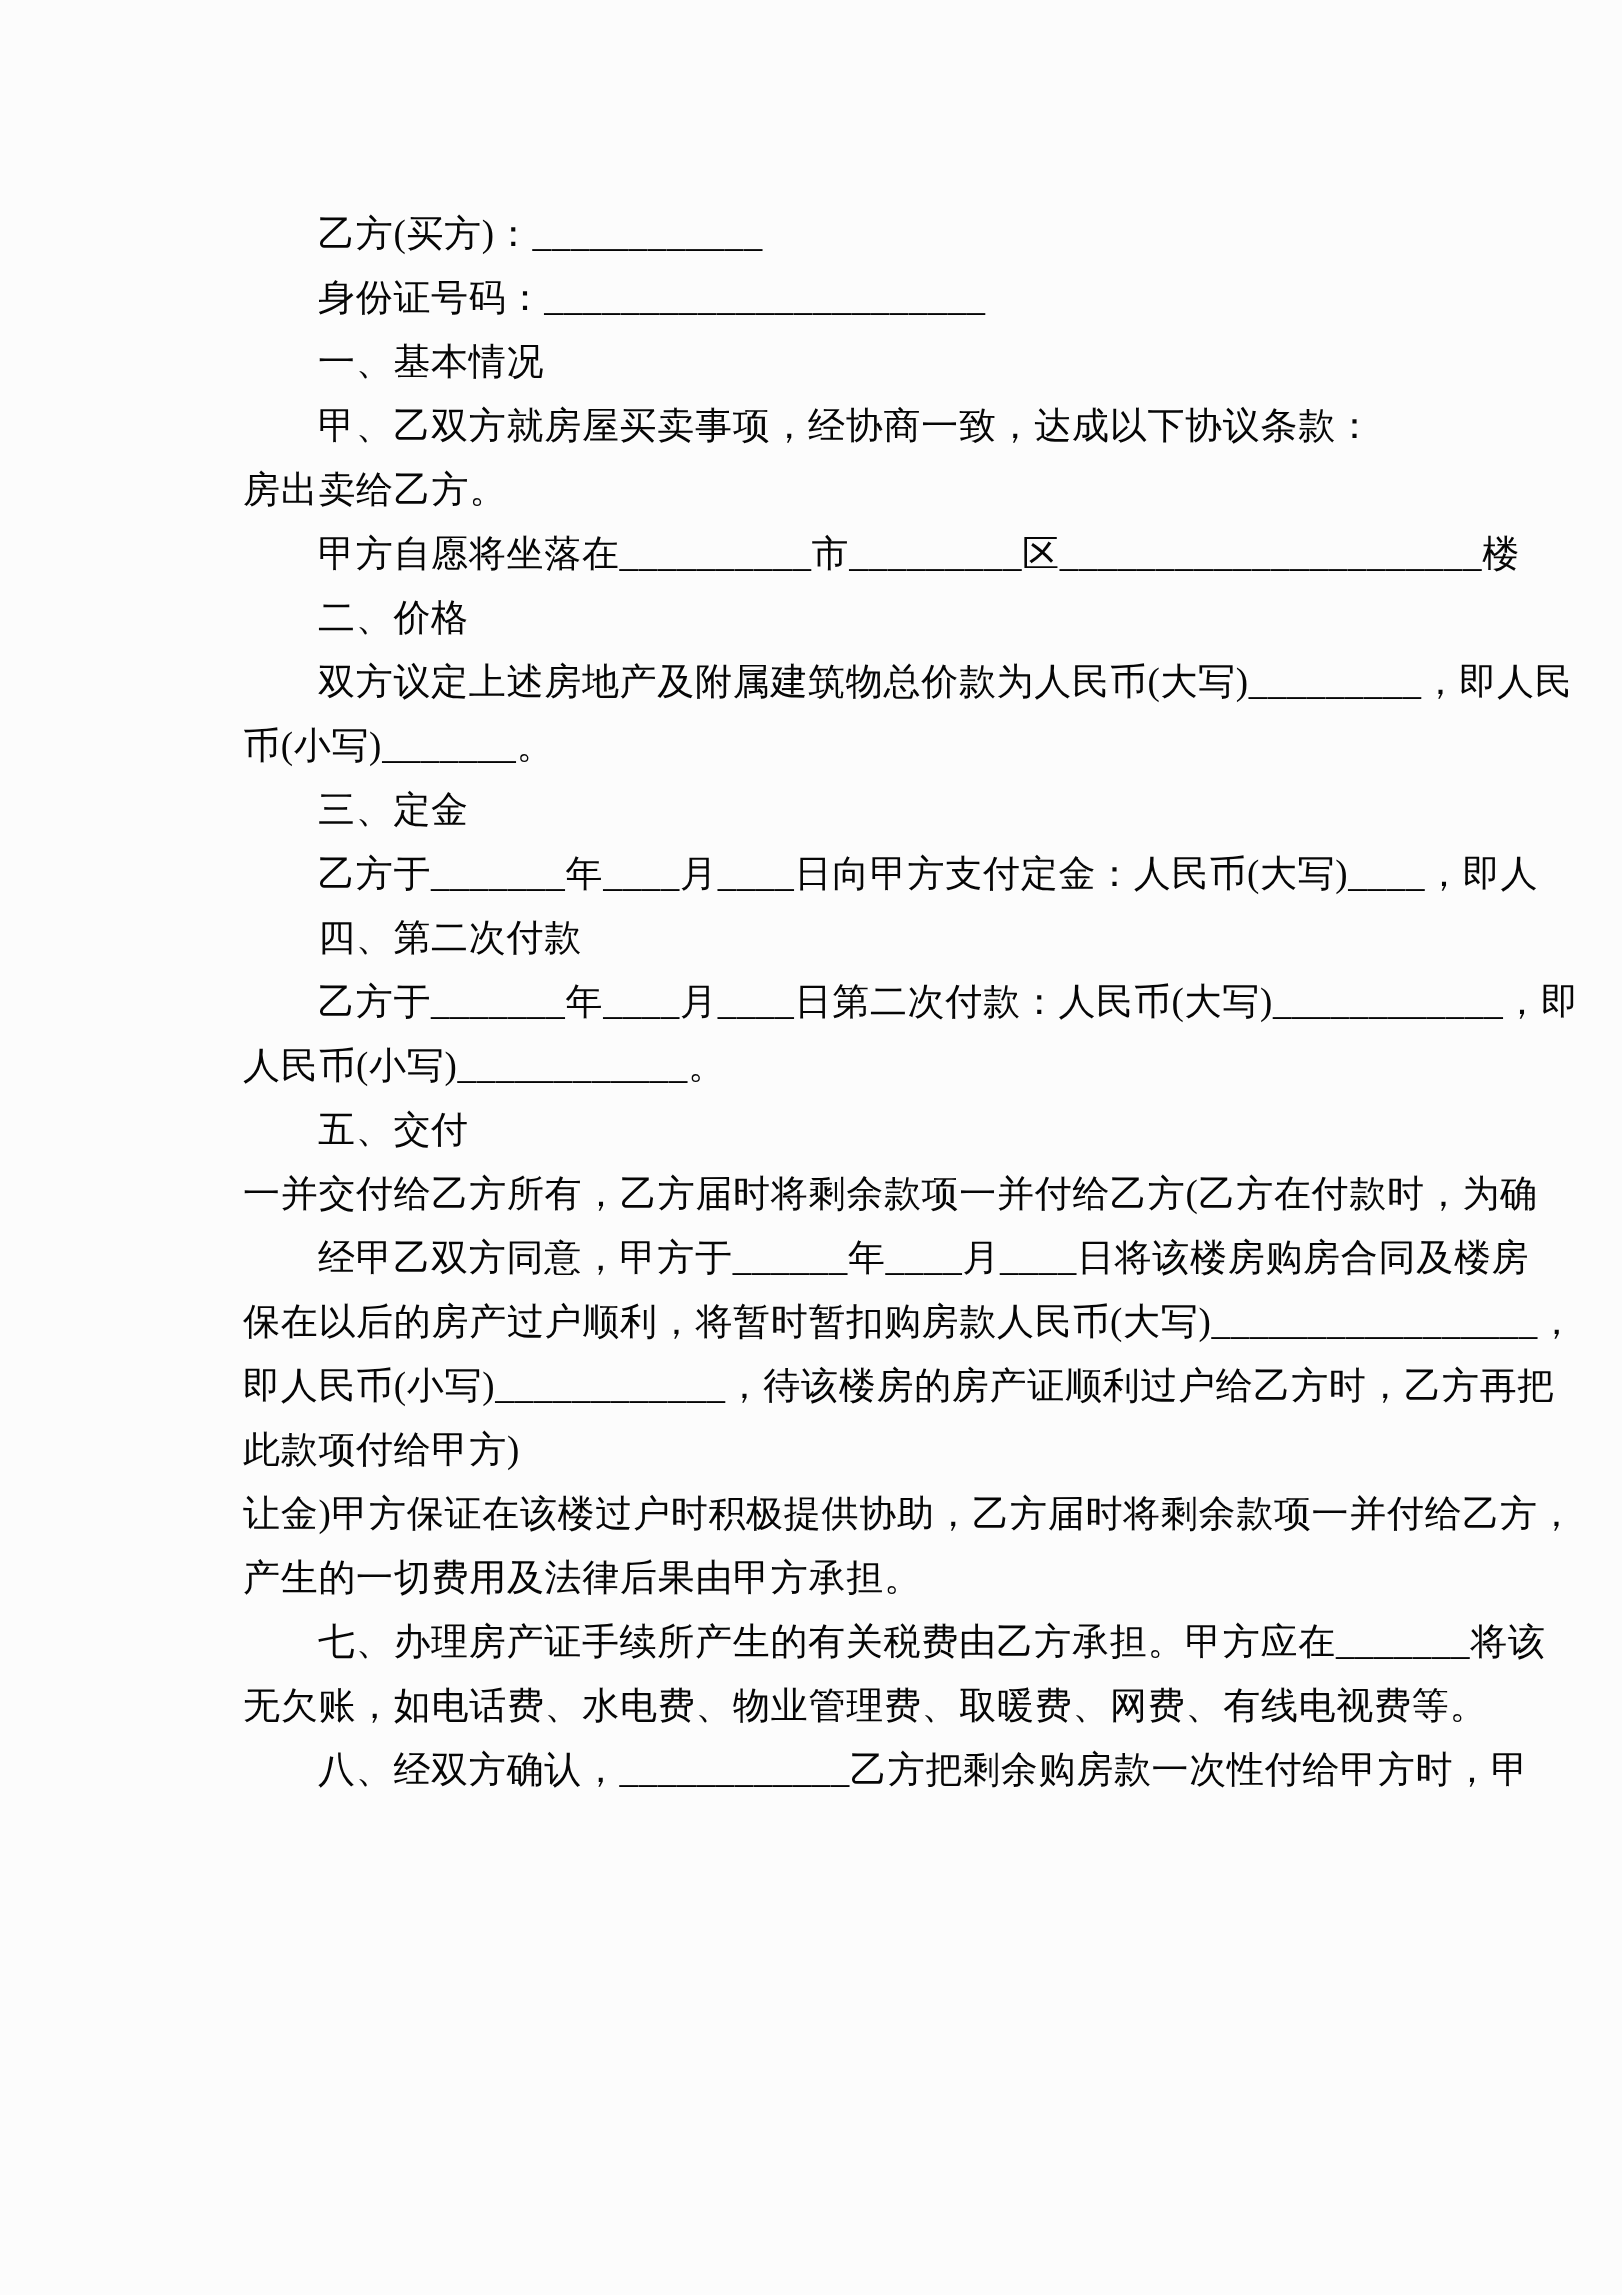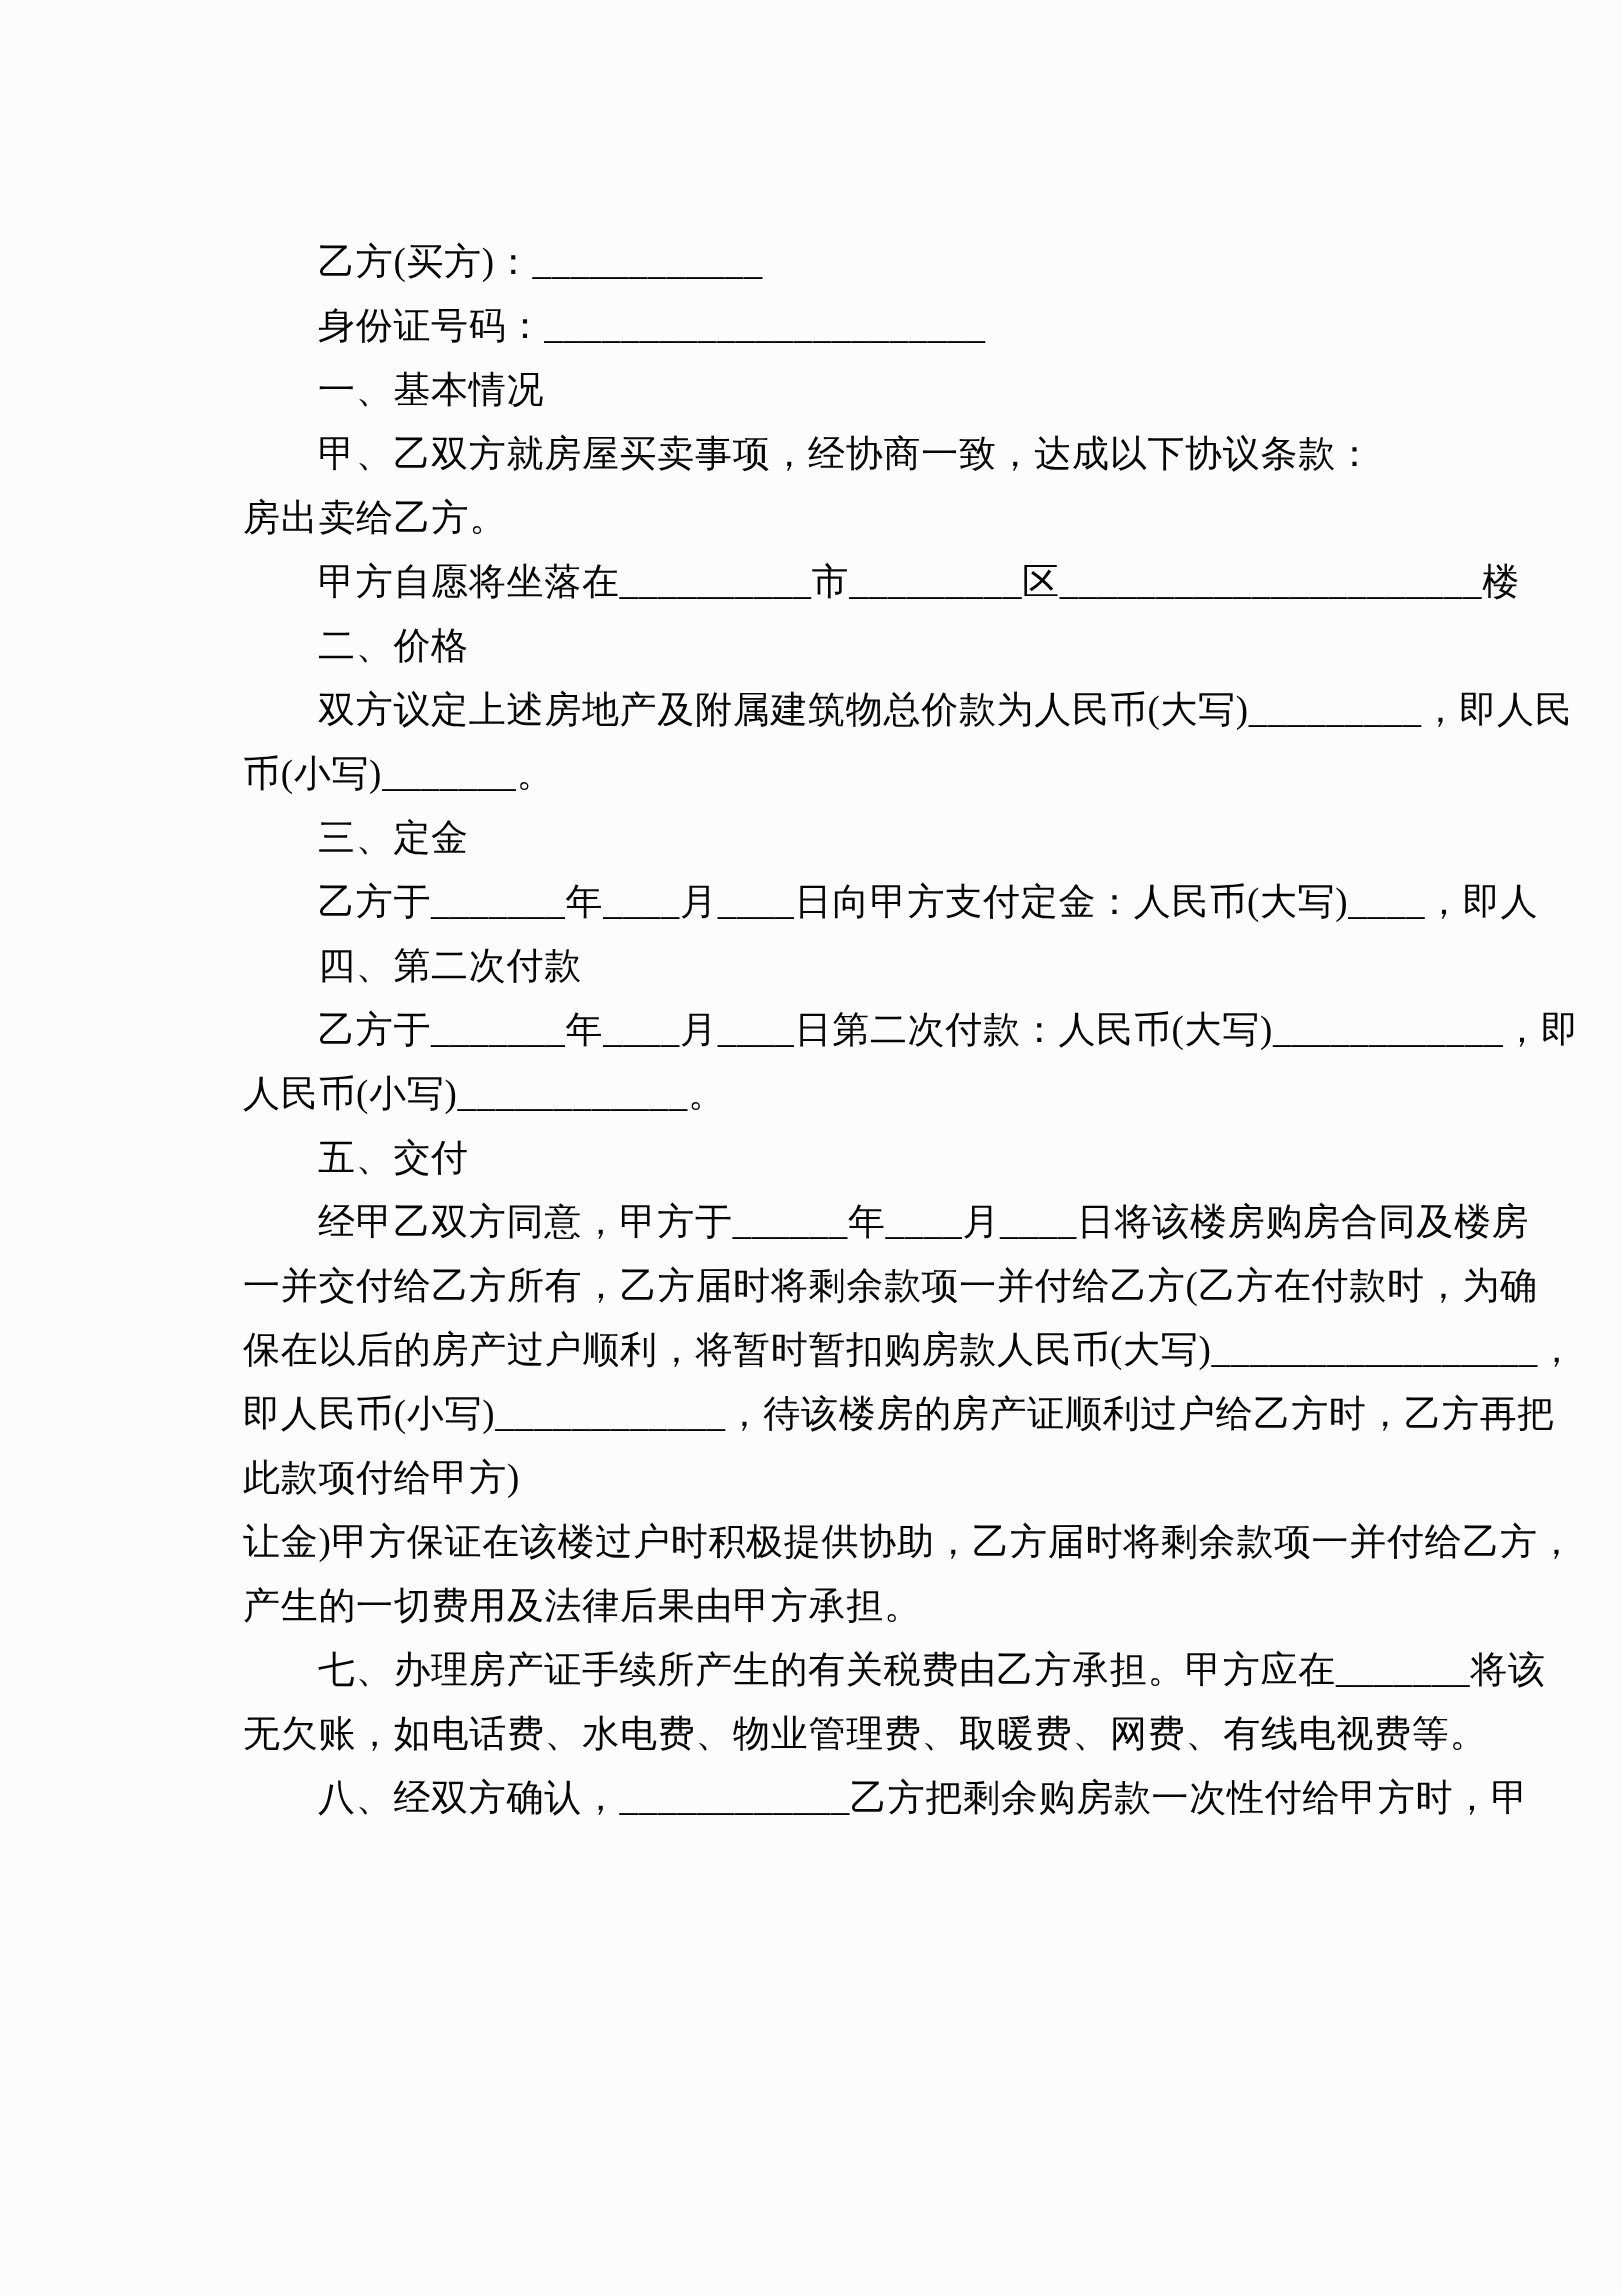--- a/index.html
+++ b/index.html
@@ -14,21 +14,20 @@
     overflow: hidden;
   }
   .doc-page {
     position: absolute;
     inset: 0;
     background: #fcfcfc;
     font-family: "Liberation Serif", "DejaVu Serif", serif;
     font-size: 37px;
     line-height: 64px;
     color: #060606;
-    margin-top: 28px;
   }
   .doc-lines {
     padding: 202px 85px 0 243px;
   }
   .doc-line {
     white-space: nowrap;
     height: 64px;
     letter-spacing: 0.7px;
   }
   .doc-line.indent {
@@ -48,22 +47,22 @@
       <div class="doc-line indent">甲方自愿将坐落在__________市_________区______________________楼</div>
       <div class="doc-line indent">二、价格</div>
       <div class="doc-line indent">双方议定上述房地产及附属建筑物总价款为人民币(大写)_________，即人民</div>
       <div class="doc-line">币(小写)_______。</div>
       <div class="doc-line indent">三、定金</div>
       <div class="doc-line indent">乙方于_______年____月____日向甲方支付定金：人民币(大写)____，即人</div>
       <div class="doc-line indent">四、第二次付款</div>
       <div class="doc-line indent">乙方于_______年____月____日第二次付款：人民币(大写)____________，即</div>
       <div class="doc-line">人民币(小写)____________。</div>
       <div class="doc-line indent">五、交付</div>
+      <div class="doc-line">一并交付给乙方所有，乙方届时将剩余款项一并付给乙方(乙方在付款时，为确</div>
       <div class="doc-line indent">经甲乙双方同意，甲方于______年____月____日将该楼房购房合同及楼房</div>
-      <div class="doc-line">一并交付给乙方所有，乙方届时将剩余款项一并付给乙方(乙方在付款时，为确</div>
       <div class="doc-line">保在以后的房产过户顺利，将暂时暂扣购房款人民币(大写)_________________，</div>
       <div class="doc-line">即人民币(小写)____________，待该楼房的房产证顺利过户给乙方时，乙方再把</div>
       <div class="doc-line">此款项付给甲方)</div>
       <div class="doc-line">让金)甲方保证在该楼过户时积极提供协助，乙方届时将剩余款项一并付给乙方，</div>
       <div class="doc-line">产生的一切费用及法律后果由甲方承担。</div>
       <div class="doc-line indent">七、办理房产证手续所产生的有关税费由乙方承担。甲方应在_______将该</div>
       <div class="doc-line">无欠账，如电话费、水电费、物业管理费、取暖费、网费、有线电视费等。</div>
       <div class="doc-line indent">八、经双方确认，____________乙方把剩余购房款一次性付给甲方时，甲</div>
     </div>
 </div>

